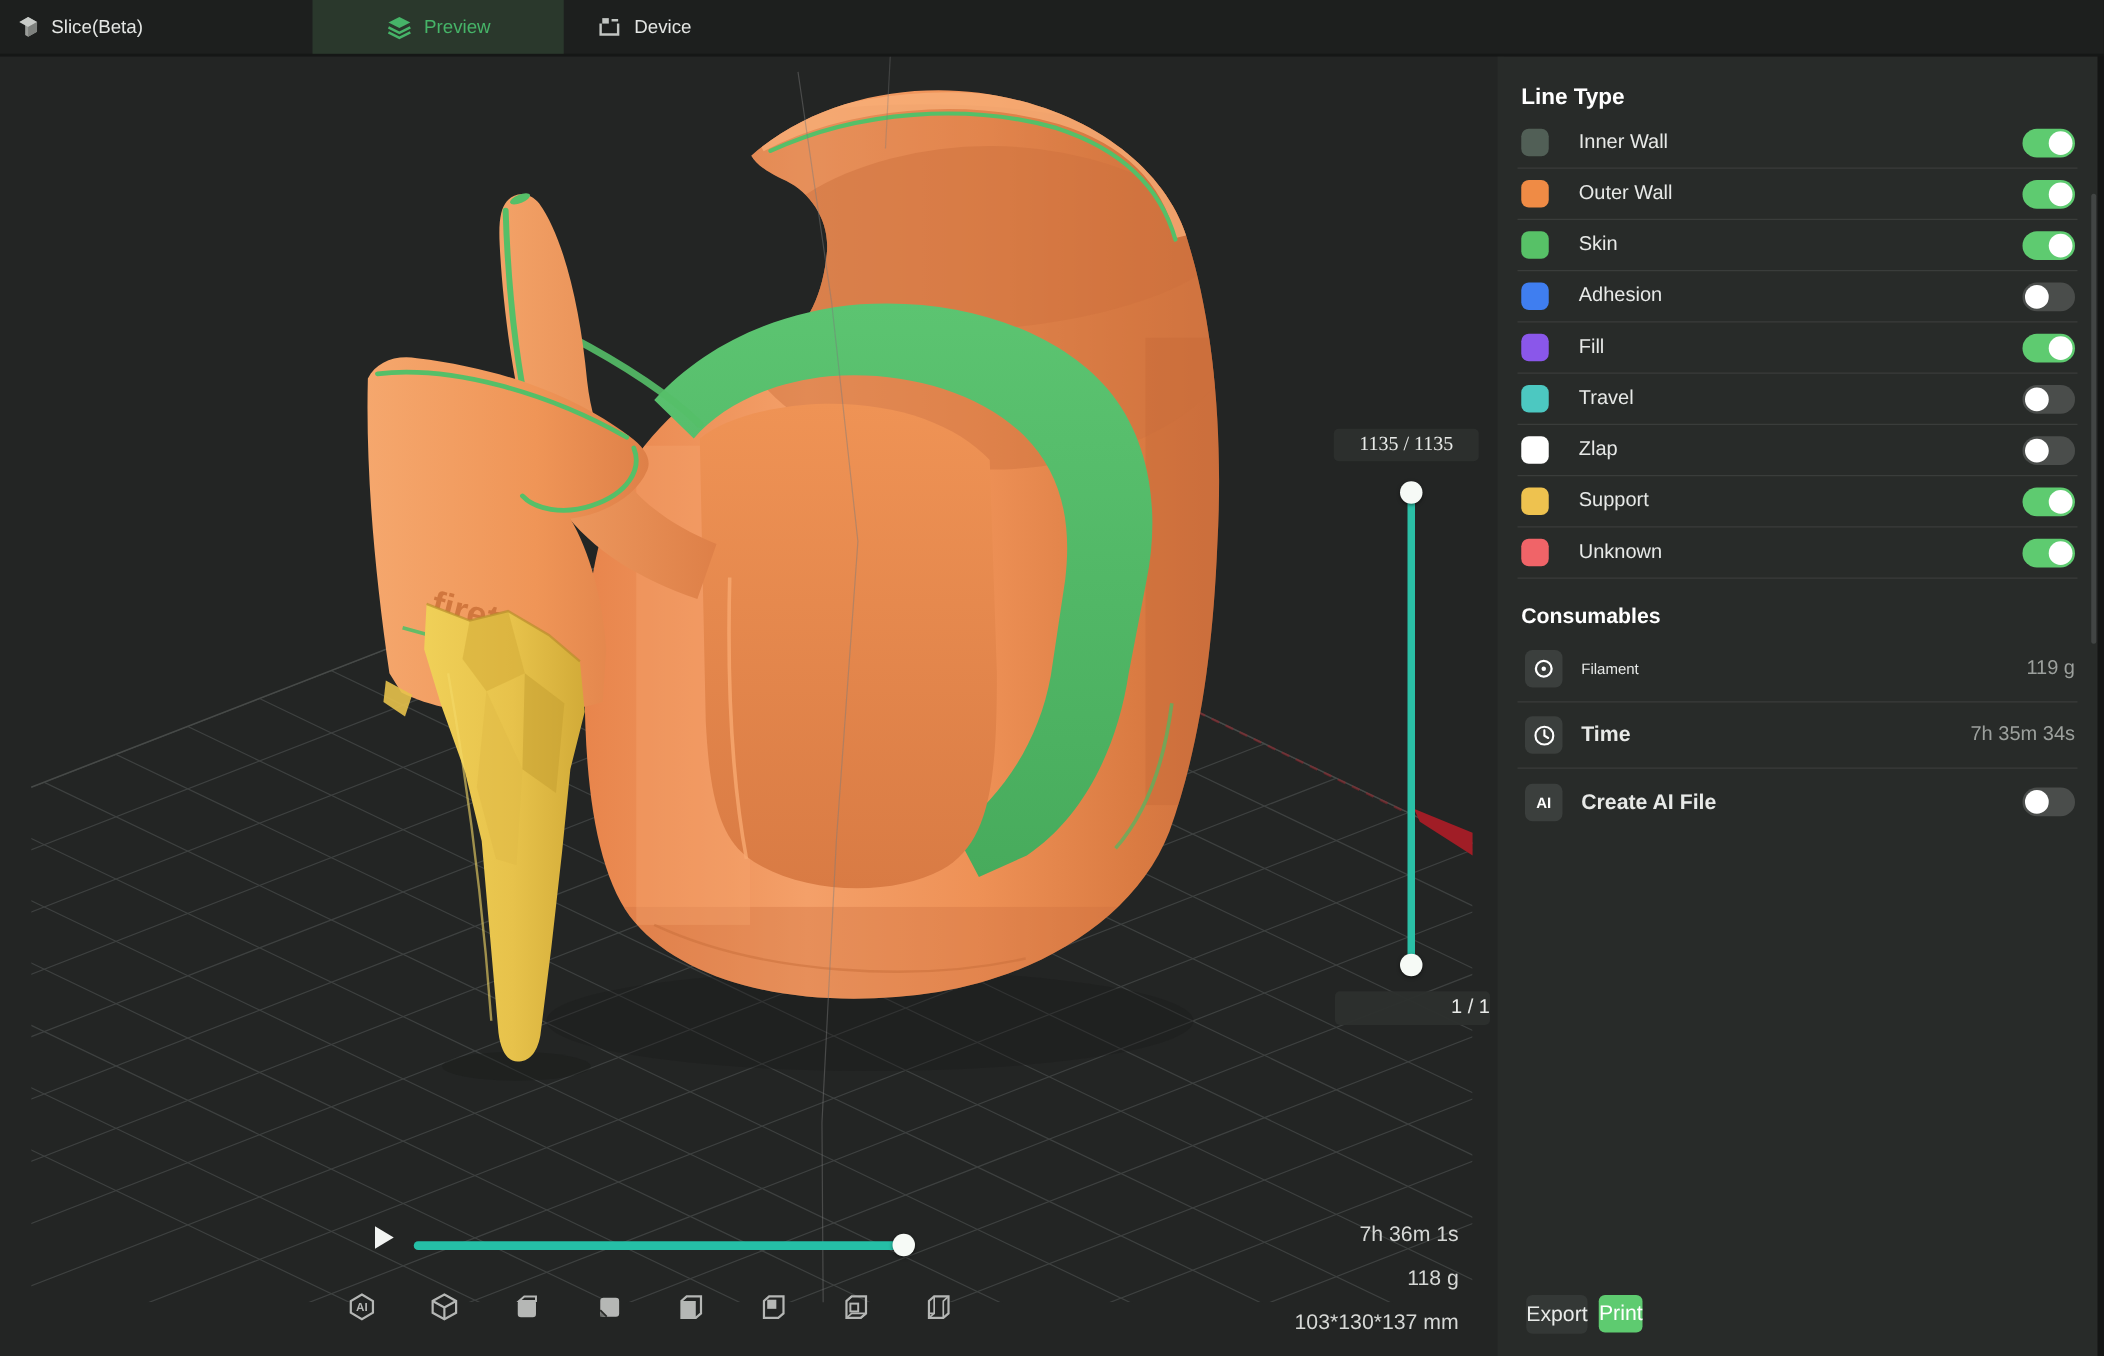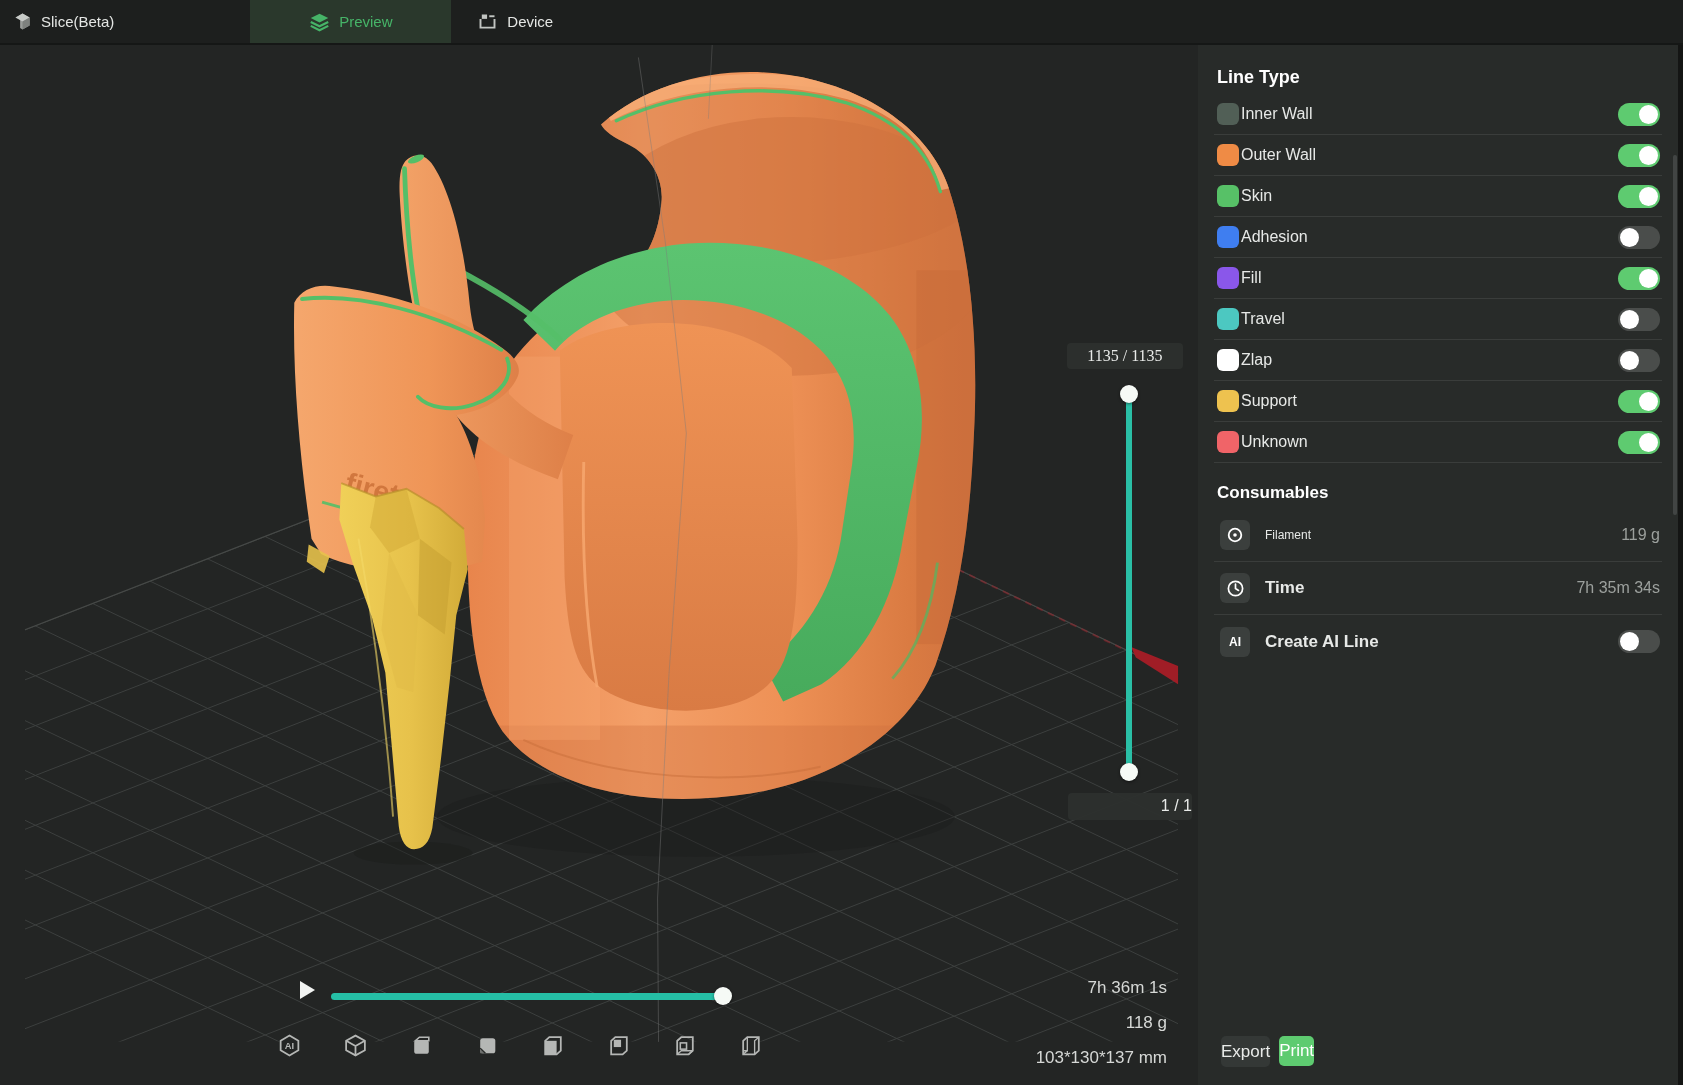--- a/index.html
+++ b/index.html
@@ -48,21 +48,21 @@
   .view-icons svg { width:25px; height:25px; }
 
   
   .vstats { position:absolute; right:36px; top:925px; text-align:right; z-index:12; }
   .vstats div { color:#d6d8d6; font-size:17px; line-height:35px; }
 
   
   .panel { position:absolute; left:1198px; top:45px; width:480px; height:1040px;
     background:#282b29; display:flex; flex-direction:column; padding:20px 16px 14px; z-index:20; }
   .panel h1 { color:#fff; font-size:18px; font-weight:bold; margin:2px 0 6px 3px; }
-  .lt-row { height:41px; display:flex; align-items:center; gap:2px; padding:0 2px 0 3px;
+  .lt-row { height:41px; display:flex; align-items:center; gap:24px; padding:0 2px 0 3px;
     border-bottom:1px solid #3a3d3b; cursor:pointer; }
   .swatch { width:22px; height:22px; border-radius:6px; flex:0 0 auto; }
   .lt-row .lbl { color:#e7e9e7; font-size:16px; flex:1; }
   .toggle { width:42px; height:23px; border-radius:12px; position:relative; flex:0 0 auto; cursor:pointer; }
   .toggle.on { background:#5ecb70; }
   .toggle.off { background:#4a4d4b; }
   .toggle::after { content:""; position:absolute; top:2px; width:19px; height:19px;
     border-radius:50%; background:#fff; }
   .toggle.on::after { right:2px; }
   .toggle.off::after { left:2px; }
@@ -440,21 +440,21 @@
       <svg width="19" height="19" viewBox="0 0 20 20">
           <circle cx="10" cy="10" r="7.5" fill="none" stroke="#fff" stroke-width="1.8"></circle>
           <path d="M10 5.5V10l3.2 2" fill="none" stroke="#fff" stroke-width="1.8" stroke-linecap="round"></path>
         </svg>
     </span>
     <span class="lbl bold">Time</span>
     <span class="val">7h 35m 34s</span>
   </div>
   <div class="c-row">
     <span class="c-icon">AI</span>
-    <span class="lbl bold">Create AI Line</span>
+    <span class="lbl bold">Create AI File</span>
     <span class="toggle off" id="ai-toggle"></span>
   </div>
 
   <div class="actions">
     <button class="btn export">Export</button>
     <button class="btn print">Print</button>
   </div>
   <div class="scroll-thumb"></div>
 </div>
 

